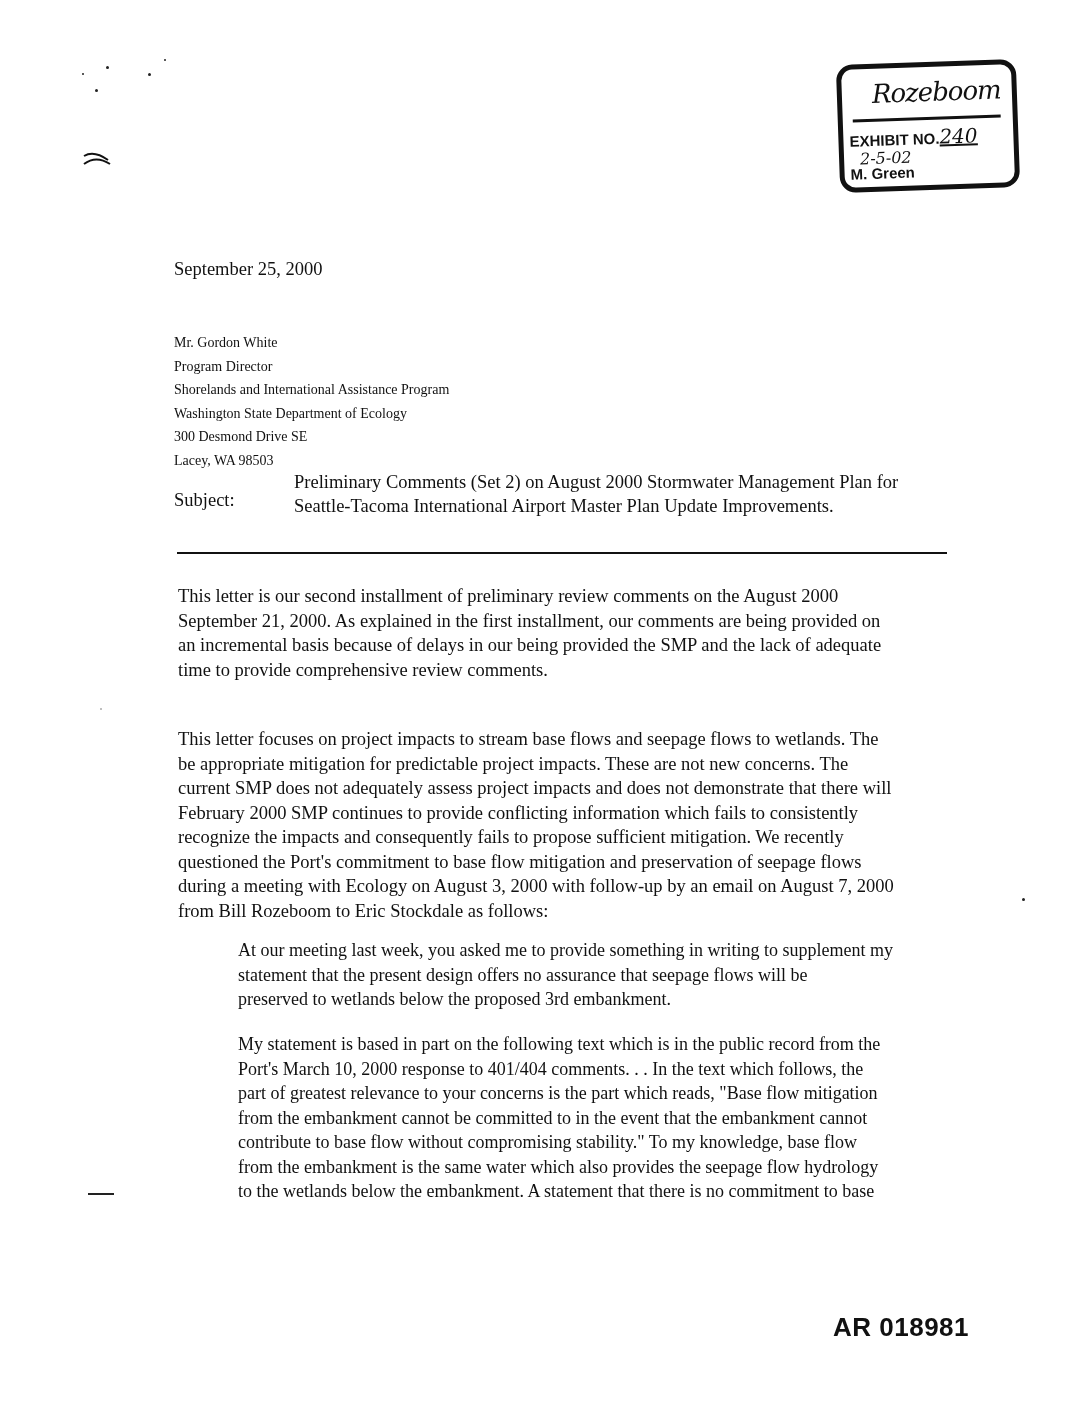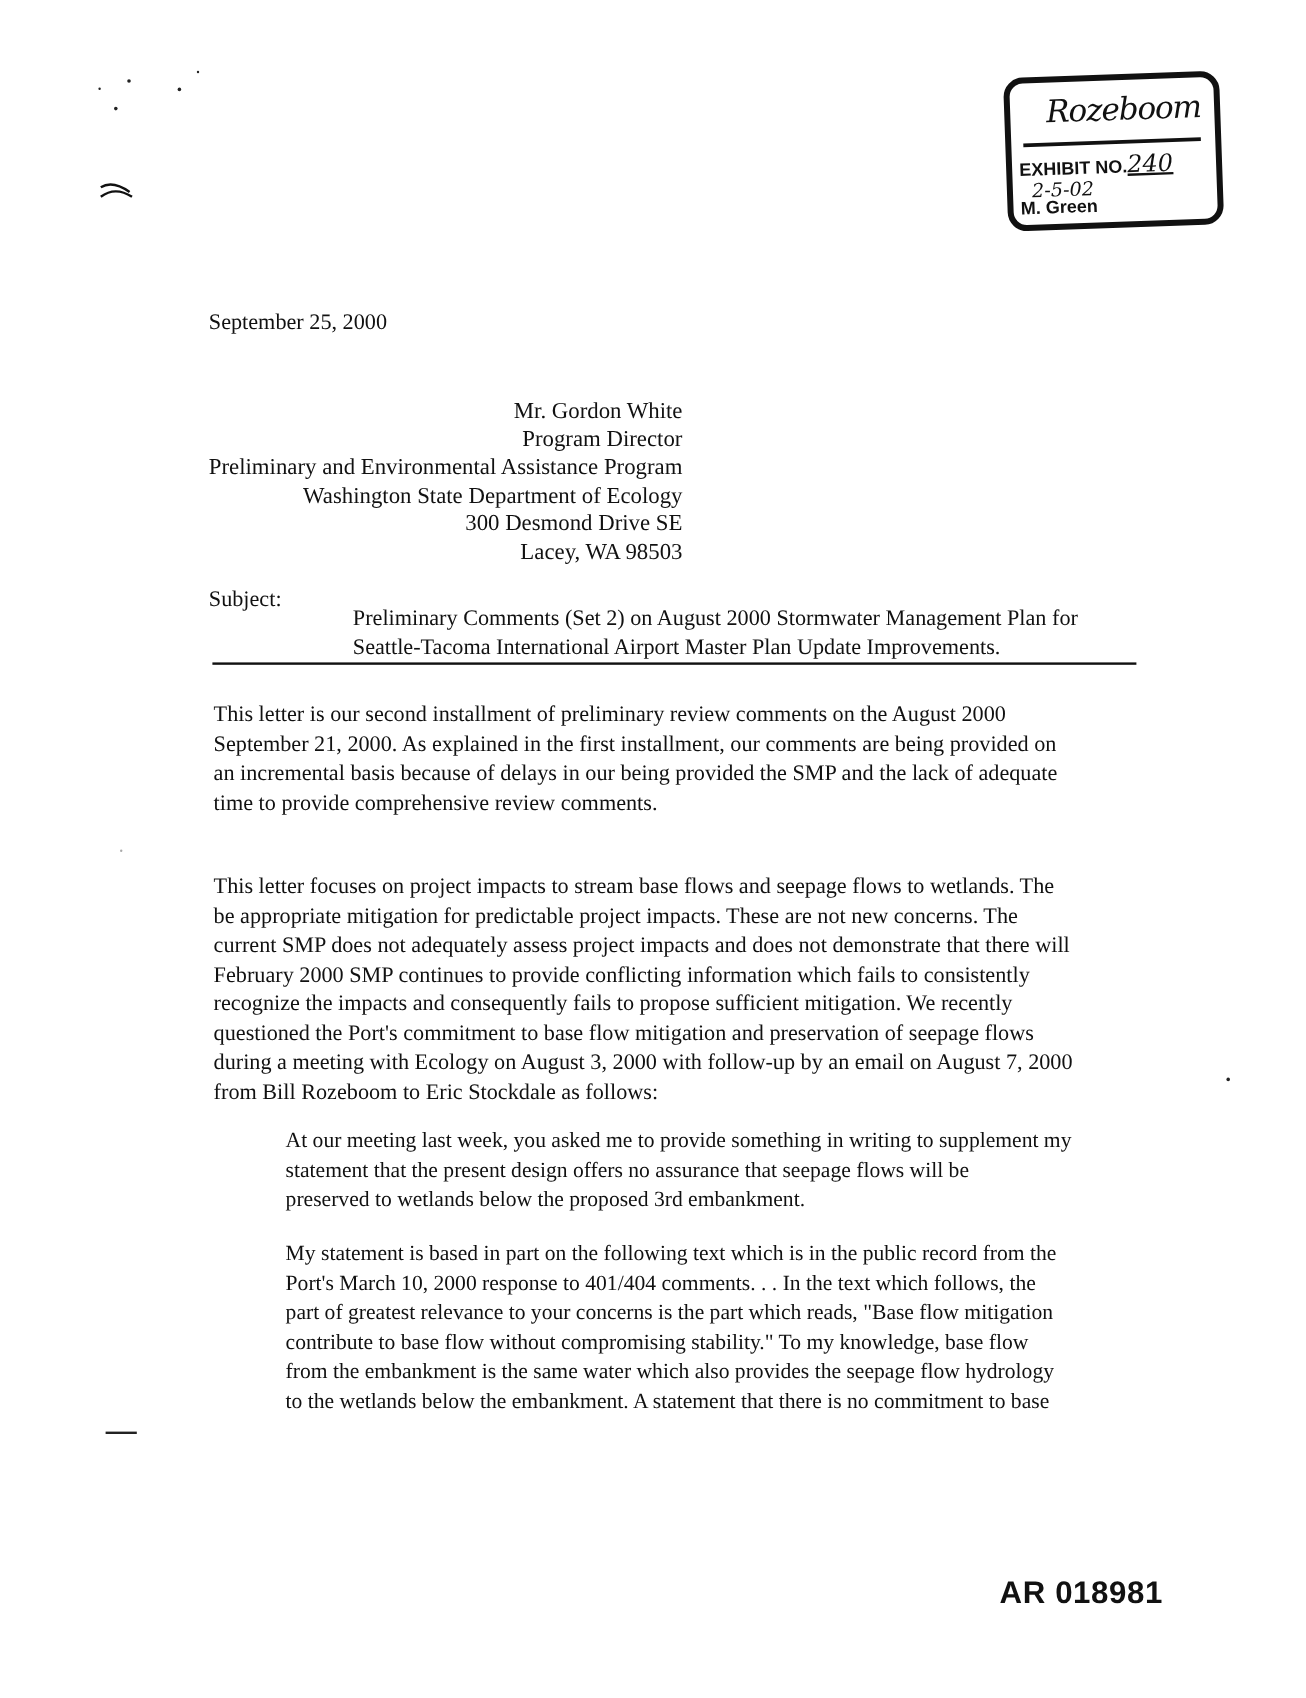--- a/index.html
+++ b/index.html
@@ -29,21 +29,21 @@
   }
   .stamp .date {
     position: absolute; left: 16px; top: 80px; font-family: "DejaVu Serif", serif;
     font-style: italic; font-size: 16px;
   }
   .stamp .rep {
     position: absolute; left: 6px; top: 96px; font-family: "Liberation Sans", sans-serif;
     font-weight: bold; font-size: 15px;
   }
   .txt { font-size: 18.5px; line-height: 24px; }
-  .addr div { font-size: 19px; line-height: 23.5px; text-align: right; }
+  .addr div { font-size: 14px; line-height: 23.5px; }
   .para { position: absolute; left: 178px; width: 780px; font-size: 18.5px; line-height: 24.5px; }
   .quote { position: absolute; left: 238px; width: 720px; font-size: 18px; line-height: 24.5px; }
   .rule { position: absolute; left: 177px; top: 552px; width: 770px; border-top: 2px solid #111; }
   .ar { position: absolute; left: 833px; top: 1312px; font-family: "Liberation Sans", sans-serif; font-weight: bold; font-size: 26px; letter-spacing: 0.5px; }
 </style>
 </head>
 <body>
 
 <div class="speck" style="left:106px;top:66px;"></div>
 <div class="speck" style="left:148px;top:73px;"></div>
@@ -66,28 +66,28 @@
   </div>
   <div class="date">2-5-02</div>
   <div class="rep">M. Green</div>
 </div>
 
 <div class="abs txt" style="left:174px;top:257px;text-align:center;">September 25, 2000</div>
 
 <div class="abs addr" style="left:174px;top:331px;">
   <div>Mr. Gordon White</div>
   <div>Program Director</div>
-  <div>Preliminary and Environmental Assistance Program</div>
+  <div>Shorelands and International Assistance Program</div>
   <div>Washington State Department of Ecology</div>
   <div>300 Desmond Drive SE</div>
   <div>Lacey, WA 98503</div>
 </div>
 
 <div class="abs txt" style="left:174px;top:488px;">Subject:</div>
-<div class="abs txt" style="left:294px;top:504px;width:680px;">
+<div class="abs txt" style="left:294px;top:470px;width:680px;">
   <div>Preliminary Comments (Set 2) on August 2000 Stormwater Management Plan for</div>
   <div>Seattle-Tacoma International Airport Master Plan Update Improvements.</div>
 </div>
 <div class="rule"></div>
 
 <div class="para" style="top:584px;">
   <div>This letter is our second installment of preliminary review comments on the August 2000</div>
   <div>September 21, 2000.  As explained in the first installment, our comments are being provided on</div>
   <div>an incremental basis because of delays in our being provided the SMP and the lack of adequate</div>
   <div>time to provide comprehensive review comments.</div>
@@ -107,18 +107,19 @@
 <div class="quote" style="top:938px;">
   <div>At our meeting last week, you asked me to provide something in writing to supplement my</div>
   <div>statement that the present design offers no assurance that seepage flows will be</div>
   <div>preserved to wetlands below the proposed 3rd embankment.</div>
 </div>
 
 <div class="quote" style="top:1032px;">
   <div>My statement is based in part on the following text which is in the public record from the</div>
   <div>Port's March 10, 2000 response to 401/404 comments. . . In the text which follows, the</div>
   <div>part of greatest relevance to your concerns is the part which reads, "Base flow mitigation</div>
+  <div>from the embankment cannot be committed to in the event that the embankment cannot</div>
   <div>contribute to base flow without compromising stability."  To my knowledge, base flow</div>
   <div>from the embankment is the same water which also provides the seepage flow hydrology</div>
   <div>to the wetlands below the embankment.  A statement that there is no commitment to base</div>
 </div>
 
 <div class="ar">AR 018981</div>
 
 </body></html>

